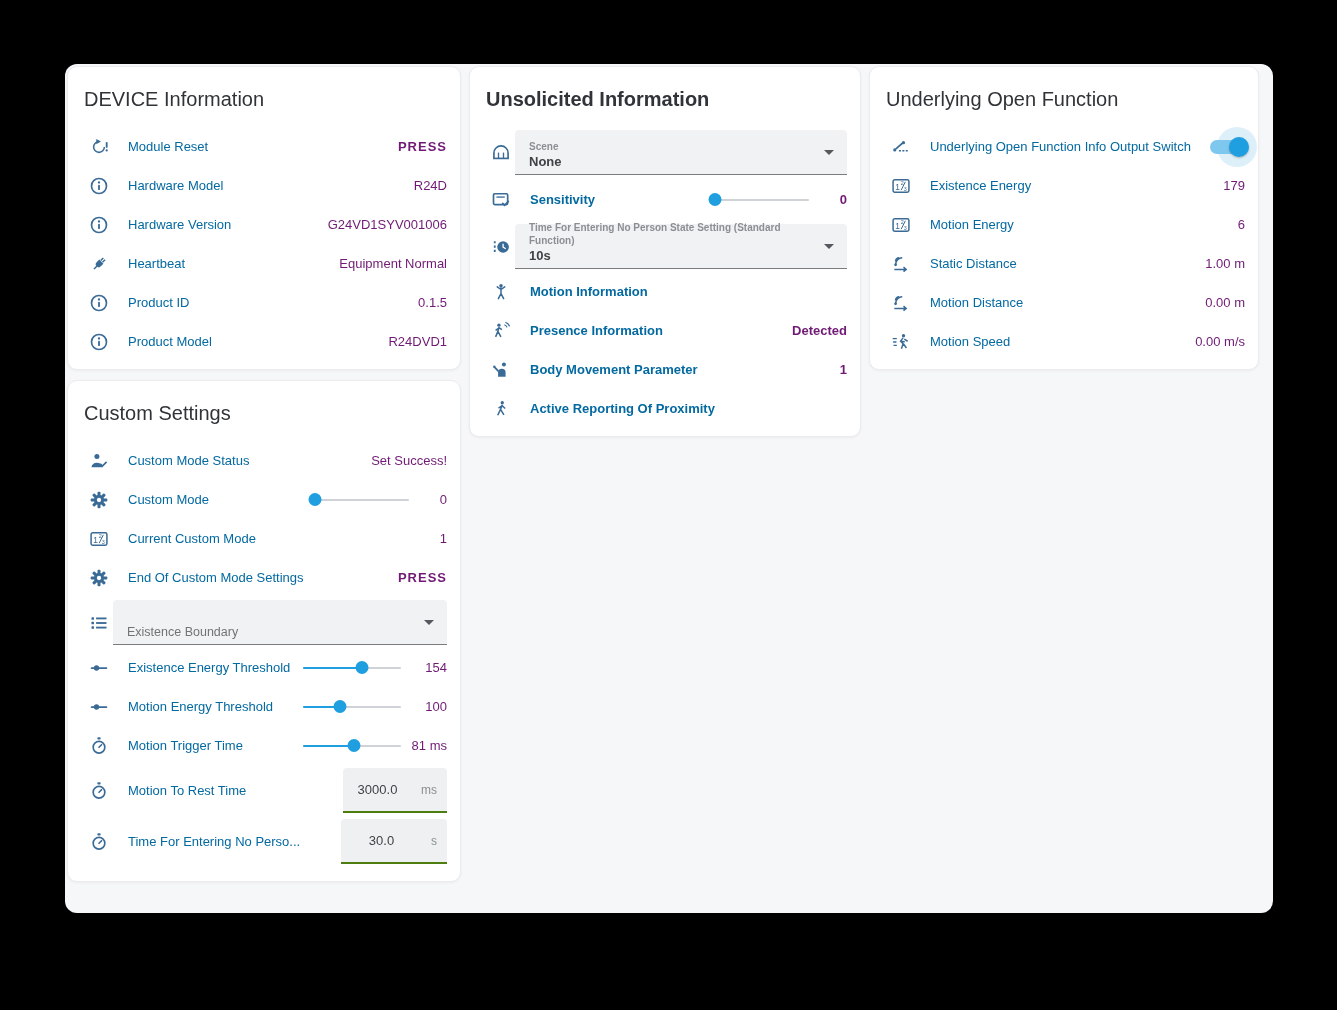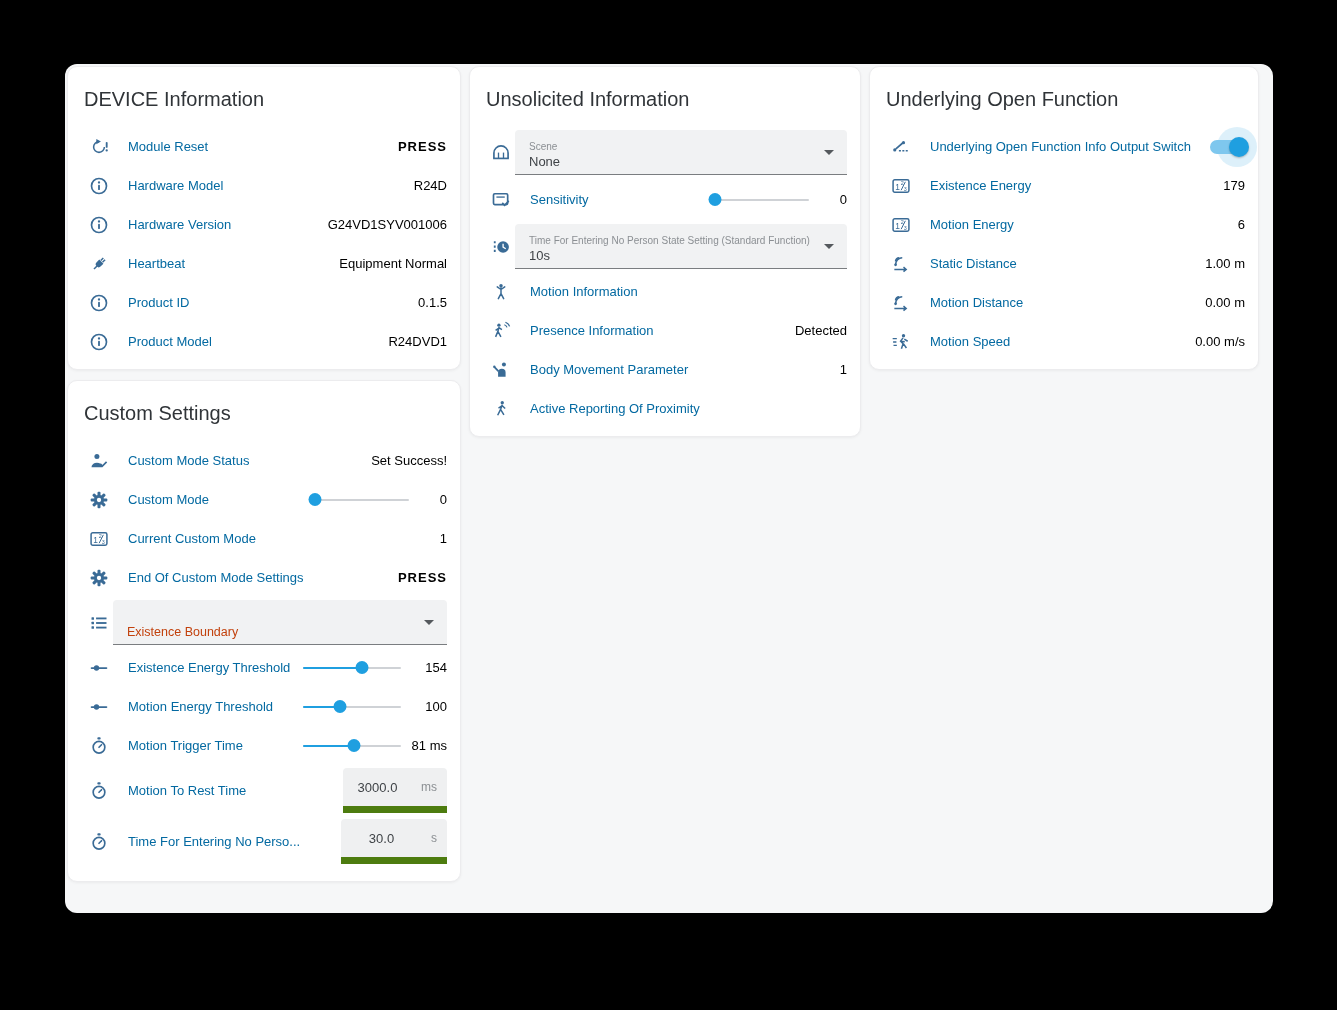--- a/index.html
+++ b/index.html
@@ -6,30 +6,30 @@
   body{
     width:1337px;height:1010px;background:#000;position:relative;overflow:hidden;
     font-family:"Liberation Sans","DejaVu Sans",sans-serif;
   }
   .stage{
     position:absolute;left:65px;top:64px;width:1208px;height:849px;
     background:#f6f7f8;border-radius:12px;box-sizing:border-box;padding:2px;
   }
   .cols{display:flex;gap:8px;align-items:flex-start;}
   .col{display:flex;flex-direction:column;gap:10px;}
-  .col1{width:394px;}.col2{width:392px;}.col3{width:390px;}
+  .col1{width:394px;}.col2{width:392px;font-weight:bold;}.col3{width:390px;}
   .card{
     background:#fff;border:1px solid #ececee;border-radius:10px;
     box-shadow:0 1px 3px rgba(0,0,0,.05);box-sizing:border-box;padding-bottom:8px;width:100%;
   }
   .title{font-size:20px;line-height:24px;color:#303438;padding:20px 16px 16px 16px;}
   .row{display:flex;align-items:center;min-height:39px;padding:0 13px 0 21px;}
   .row .ic{width:20px;height:20px;margin-right:19px;color:#3a6b96;flex:none;display:flex;align-items:center;justify-content:center;}
   .row .lbl{flex:1;font-size:13px;color:#0369a1;line-height:16px;padding-right:8px;}
-  .row .val{font-size:13px;color:#000000;white-space:nowrap;text-align:right;}
+  .row .val{font-size:13px;color:#701a75;white-space:nowrap;text-align:right;}
   .press{color:#49a9e9;font-weight:bold;font-size:12px;letter-spacing:1px;}
   
   .slider{position:relative;width:98px;height:15px;flex:none;cursor:pointer;}
   .strack{position:absolute;left:0;right:0;top:6.5px;height:2.5px;background:#cfd2d6;border-radius:2px;}
   .sfill{position:absolute;left:0;top:6.5px;height:2.5px;background:#1f9fe0;border-radius:2px;}
   .sthumb{position:absolute;top:1px;width:13px;height:13px;border-radius:50%;background:#1f9fe0;transform:translateX(-50%);}
   .sliderval{min-width:42px;margin-left:4px;}
   .sliderval.narrow{min-width:34px;}
   
   .switch{position:relative;width:38px;height:20px;flex:none;cursor:pointer;margin-right:-2px;}
@@ -39,27 +39,27 @@
   
   .selrow{padding:0 0 0 21px;margin:3px 0;}
   .sel{
     flex:1;margin-right:13px;background:#f1f2f3;border-bottom:1px solid #7a7d80;
     border-radius:4px 4px 0 0;height:45px;box-sizing:border-box;position:relative;
     display:flex;flex-direction:column;justify-content:flex-end;padding:4px 34px 4px 14px;cursor:pointer;
   }
   .selrow .ic{margin-right:4px;}
   .sel-lbl{font-size:10px;color:#8b8f93;line-height:13px;}
   .sel-val{font-size:13px;color:#3f4347;line-height:17px;}
-  .sel-ph{font-size:12.5px;color:#c2410c;line-height:16px;}
+  .sel-ph{font-size:12.5px;color:#737373;line-height:16px;}
   .caret{position:absolute;right:13px;top:50%;margin-top:-2px;width:0;height:0;
     border-left:5px solid transparent;border-right:5px solid transparent;border-top:5px solid #55595d;}
   
   .inprow{min-height:51px;}
   .inp{
-    width:104px;height:45px;box-sizing:border-box;background:#eff0f1;border-bottom:7px solid #4d7c0f;
+    width:104px;height:45px;box-sizing:border-box;background:#eff0f1;border-bottom:2px solid #4d7c0f;
     border-radius:4px 4px 0 0;display:flex;align-items:center;padding:0 10px;flex:none;
   }
   .inp.narrow{width:106px;}
   .inp input{
     border:none;background:transparent;width:100%;min-width:0;text-align:center;
     font-size:13px;color:#3f4347;font-family:inherit;outline:none;padding:0;
   }
   .inp .unit{font-size:12px;color:#8b8f93;margin-left:19px;}
   svg{display:block;}
 </style>

